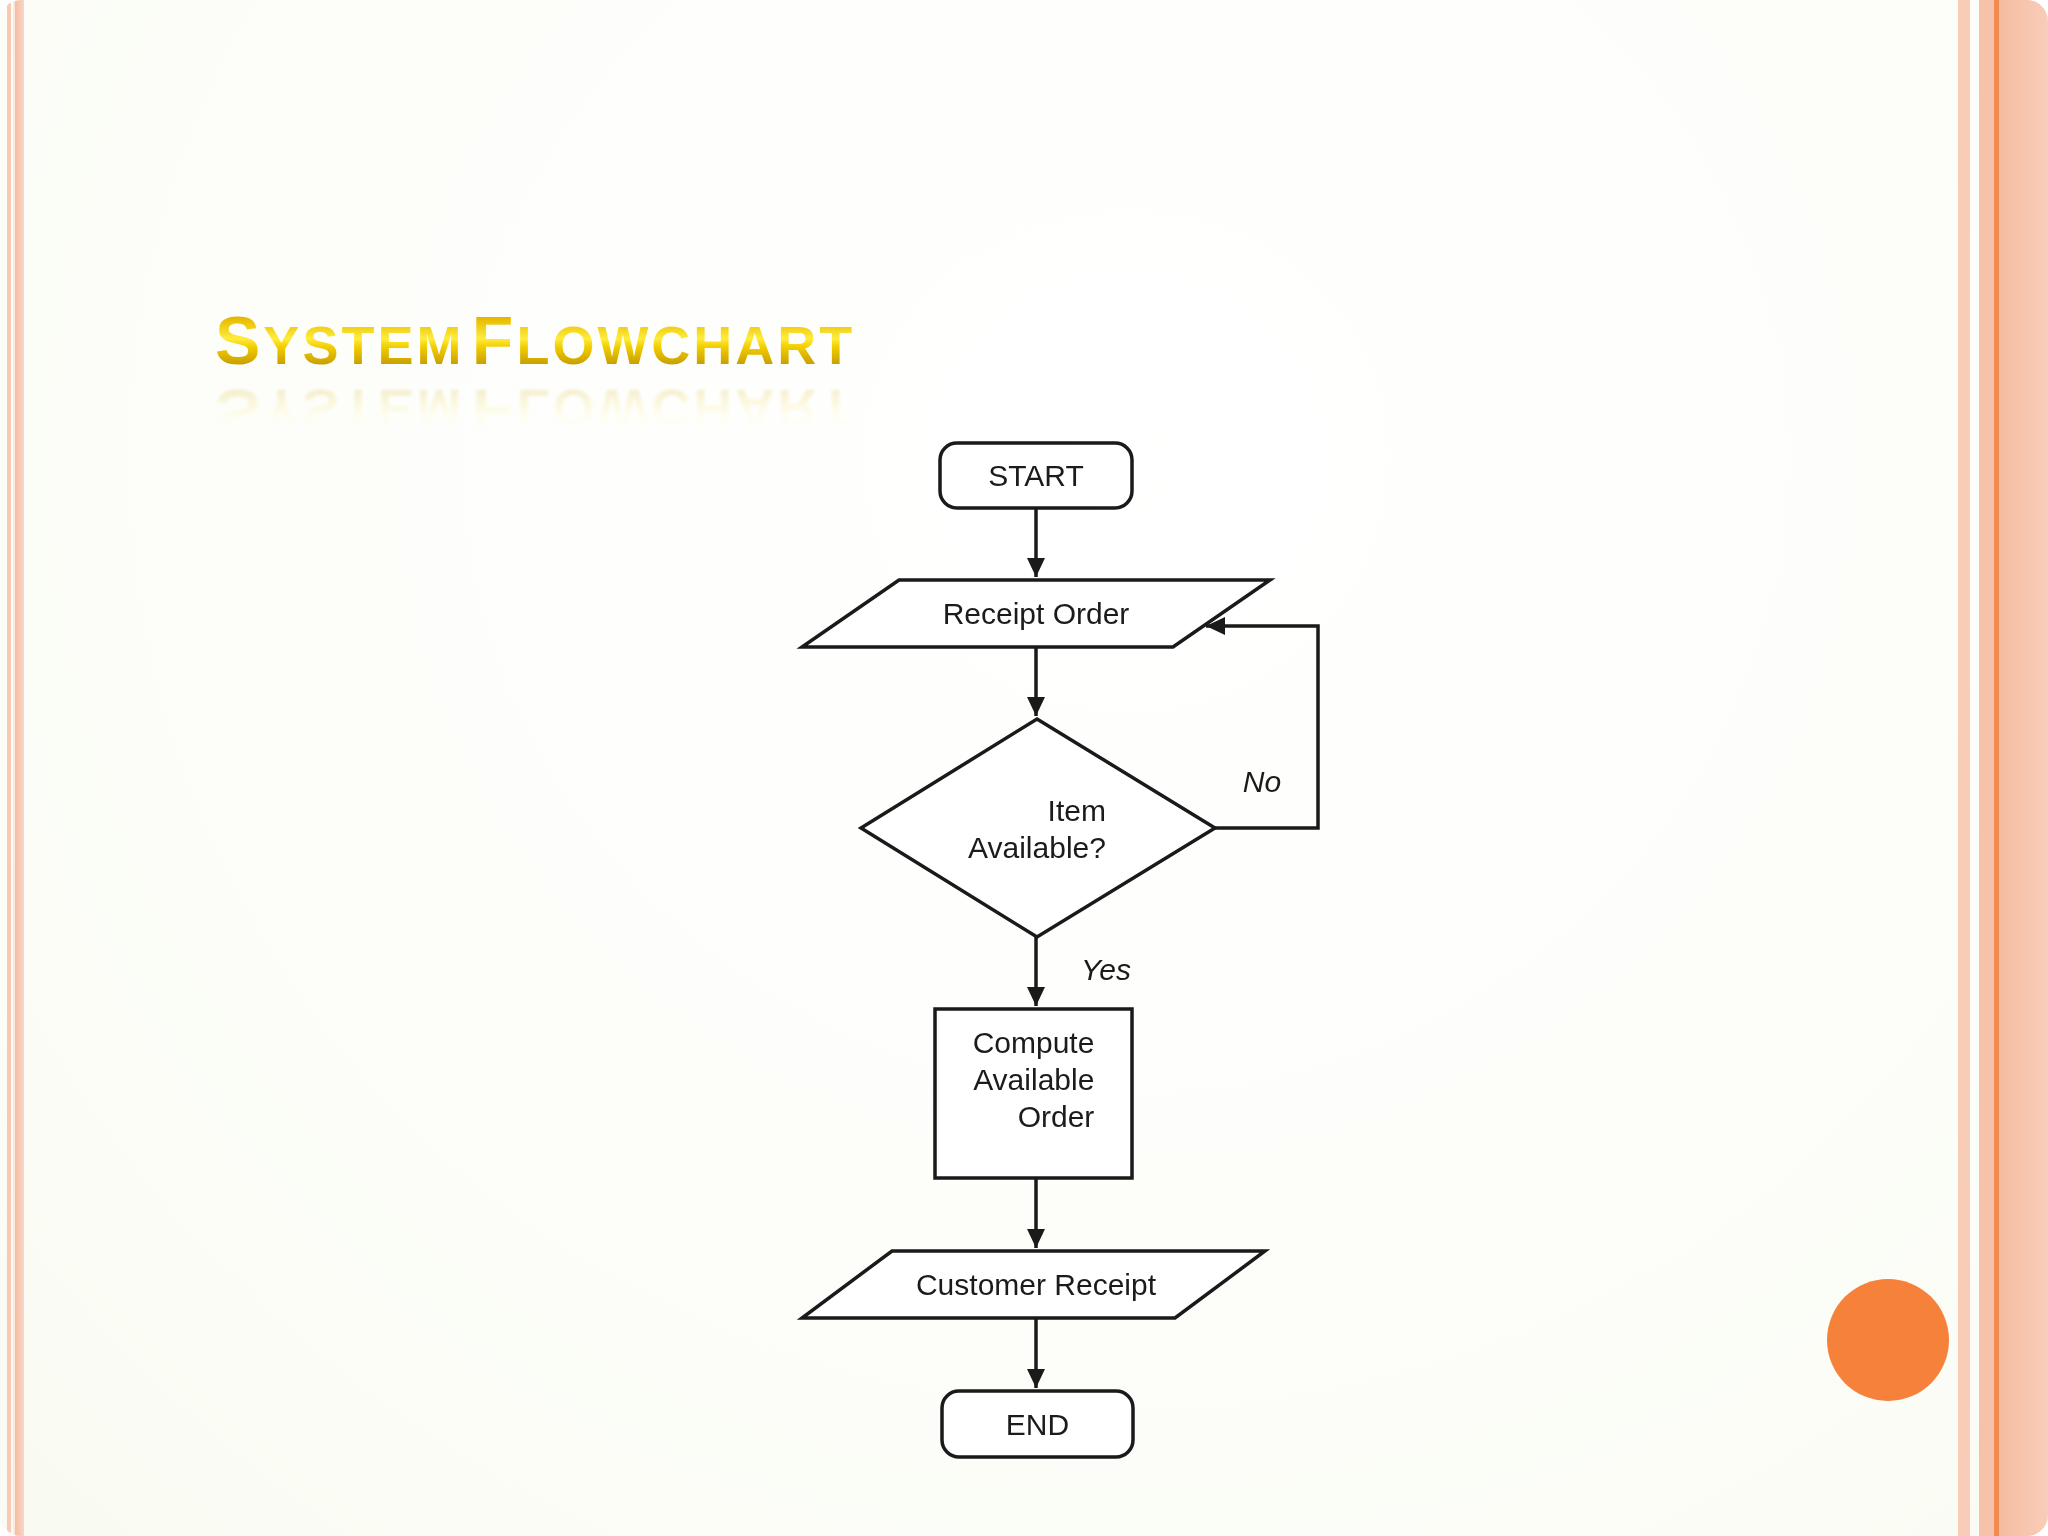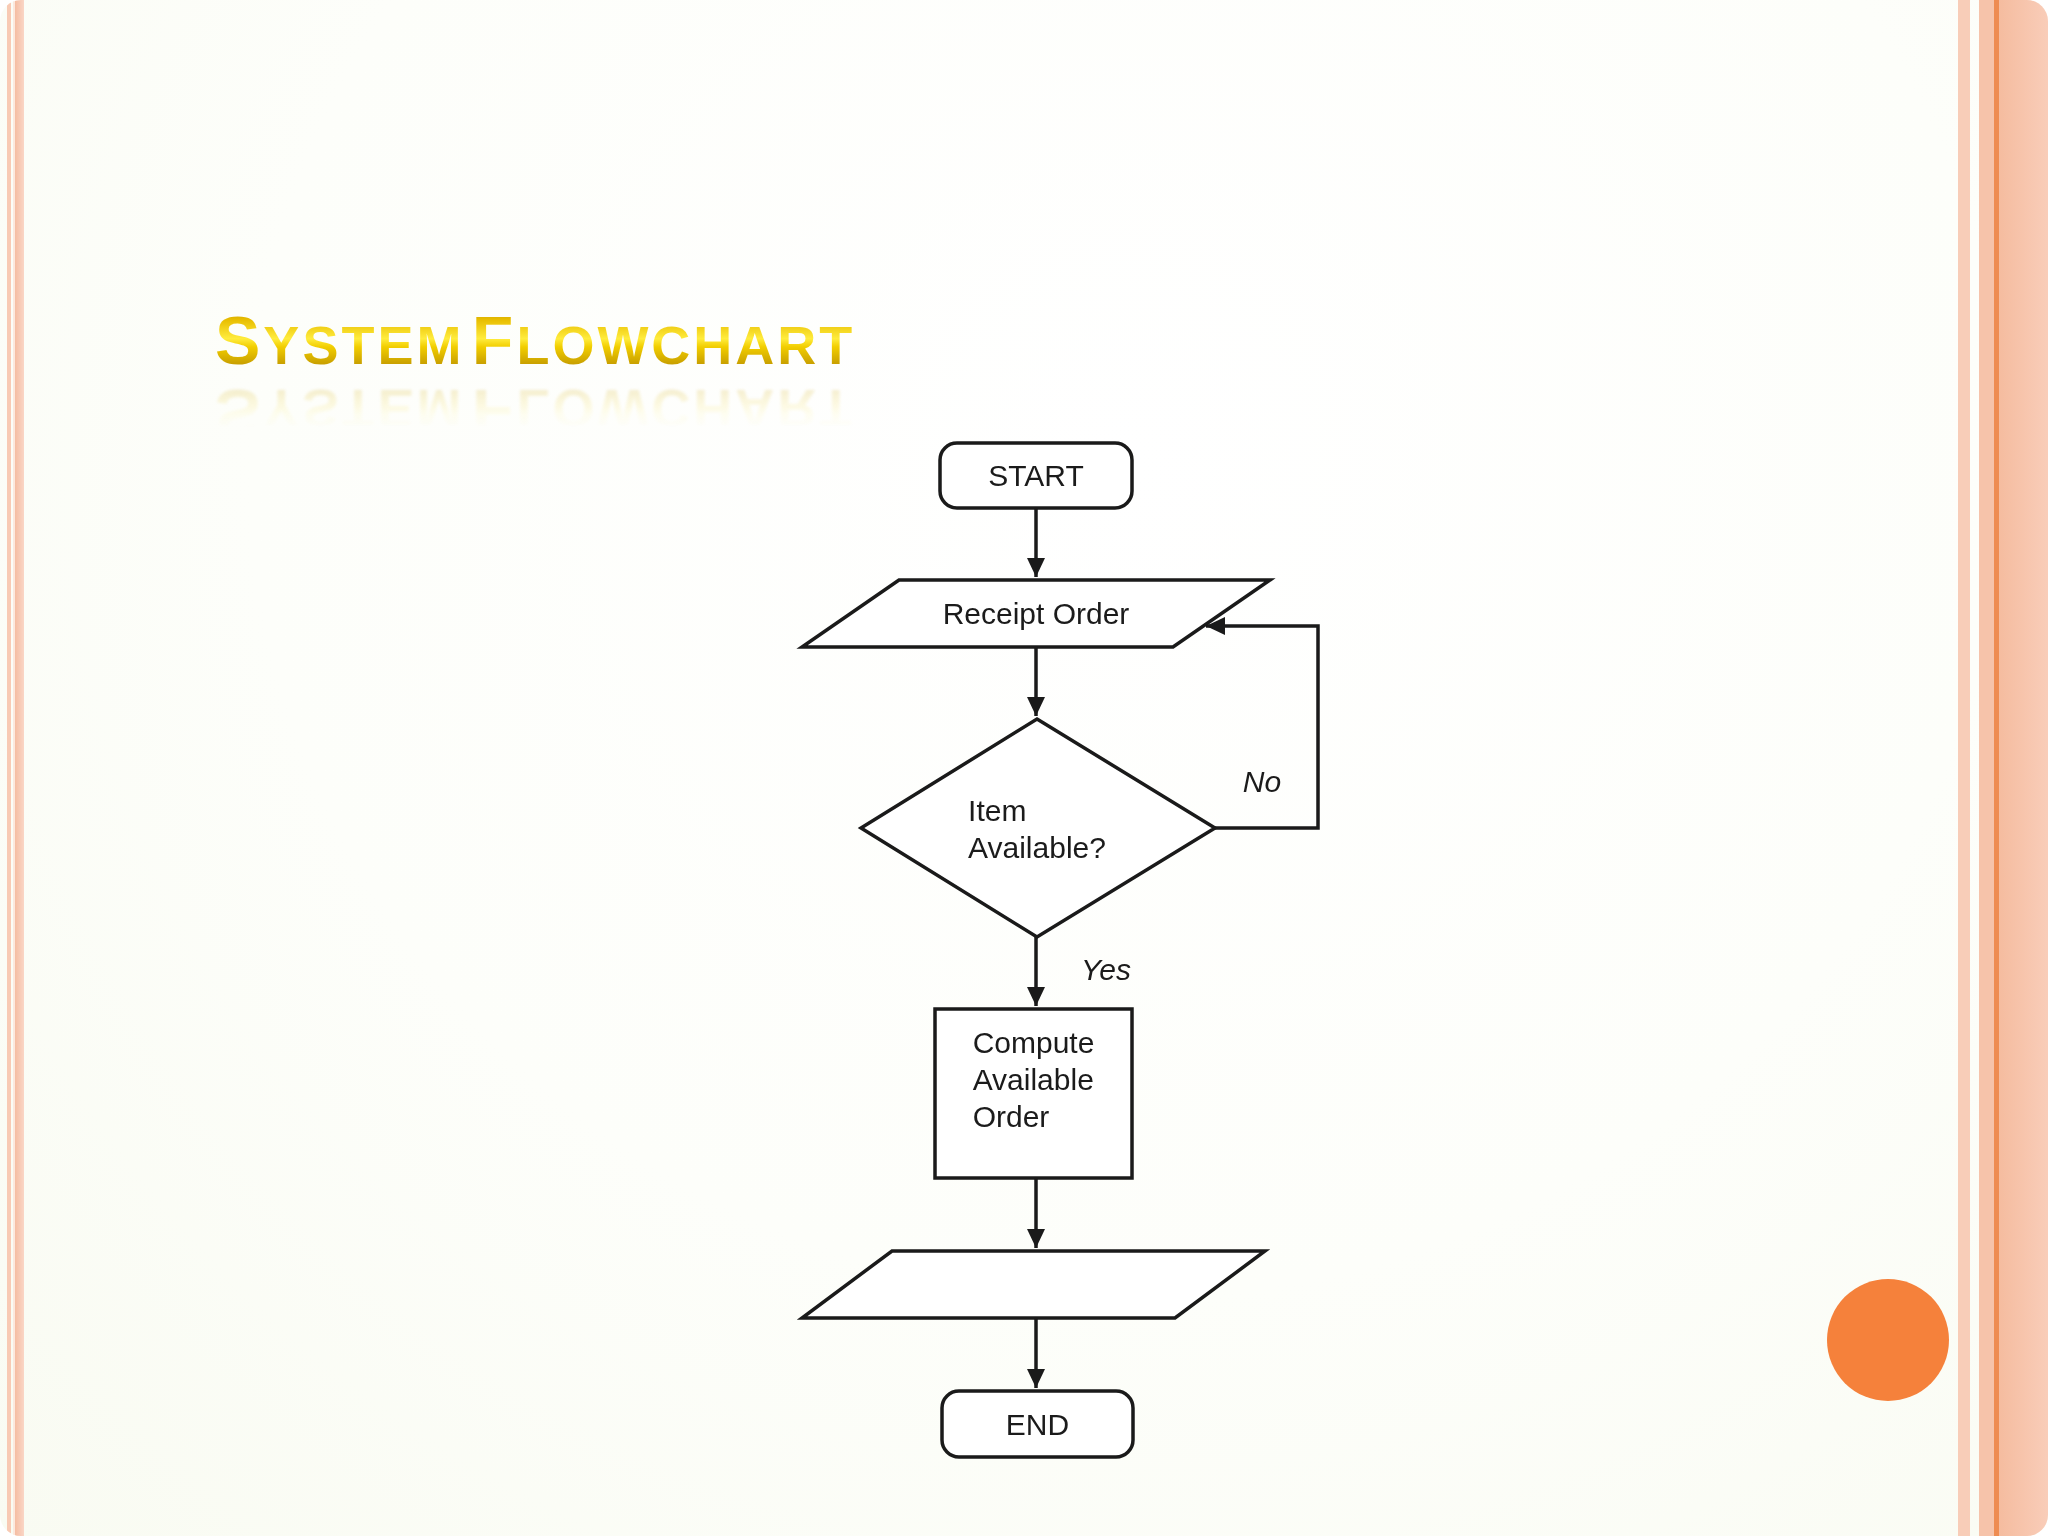--- a/index.html
+++ b/index.html
@@ -42,21 +42,21 @@
     filter:blur(1.5px);
     -webkit-mask-image:linear-gradient(to bottom, rgba(0,0,0,0) 30%, rgba(0,0,0,.8) 100%);
     mask-image:linear-gradient(to bottom, rgba(0,0,0,0) 30%, rgba(0,0,0,.8) 100%);
   }
   
   .chart-svg{position:absolute;left:0;top:0;width:2048px;height:1536px;}
   .shape{fill:#ffffff;stroke:#1a1a1a;stroke-width:3.5;}
   .edge{fill:none;stroke:#1a1a1a;stroke-width:3.5;}
   .node-label{
     position:absolute;display:flex;align-items:center;justify-content:center;
-    font-size:30px;color:#1b1b1b;text-align:left;white-space:pre-line;line-height:37px;
+    font-size:30px;color:#1b1b1b;text-align:right;white-space:pre-line;line-height:37px;
   }
   .lbl-start{left:940px;top:443px;width:192px;height:65px;}
   .lbl-order{left:861px;top:580px;width:350px;height:67px;}
   .lbl-decision{left:917px;top:783px;width:240px;height:92px;}
   .lbl-compute{left:935px;top:1009px;width:197px;height:169px;align-items:flex-start;padding-top:15px;box-sizing:border-box;}
   .lbl-receipt{left:861px;top:1251px;width:350px;height:67px;}
   .lbl-end{left:942px;top:1391px;width:191px;height:66px;}
   .edge-label{
     position:absolute;display:flex;align-items:center;justify-content:center;
     font-size:30px;color:#1b1b1b;font-style:italic;
@@ -106,18 +106,19 @@
     <path class="edge" d="M1036,1318 L1036,1388" marker-end="url(#arr)"></path>
   </svg>
 
   <div class="node-label lbl-start">START</div>
   <div class="node-label lbl-order">Receipt Order</div>
   <div class="node-label lbl-decision">Item
 Available?</div>
   <div class="node-label lbl-compute">Compute
 Available
 Order</div>
+  <div class="node-label lbl-receipt">Customer Receipt</div>
   <div class="node-label lbl-end">END</div>
 
   <div class="edge-label lbl-no">No</div>
   <div class="edge-label lbl-yes">Yes</div>
 
 </div>
 
 </body></html>

